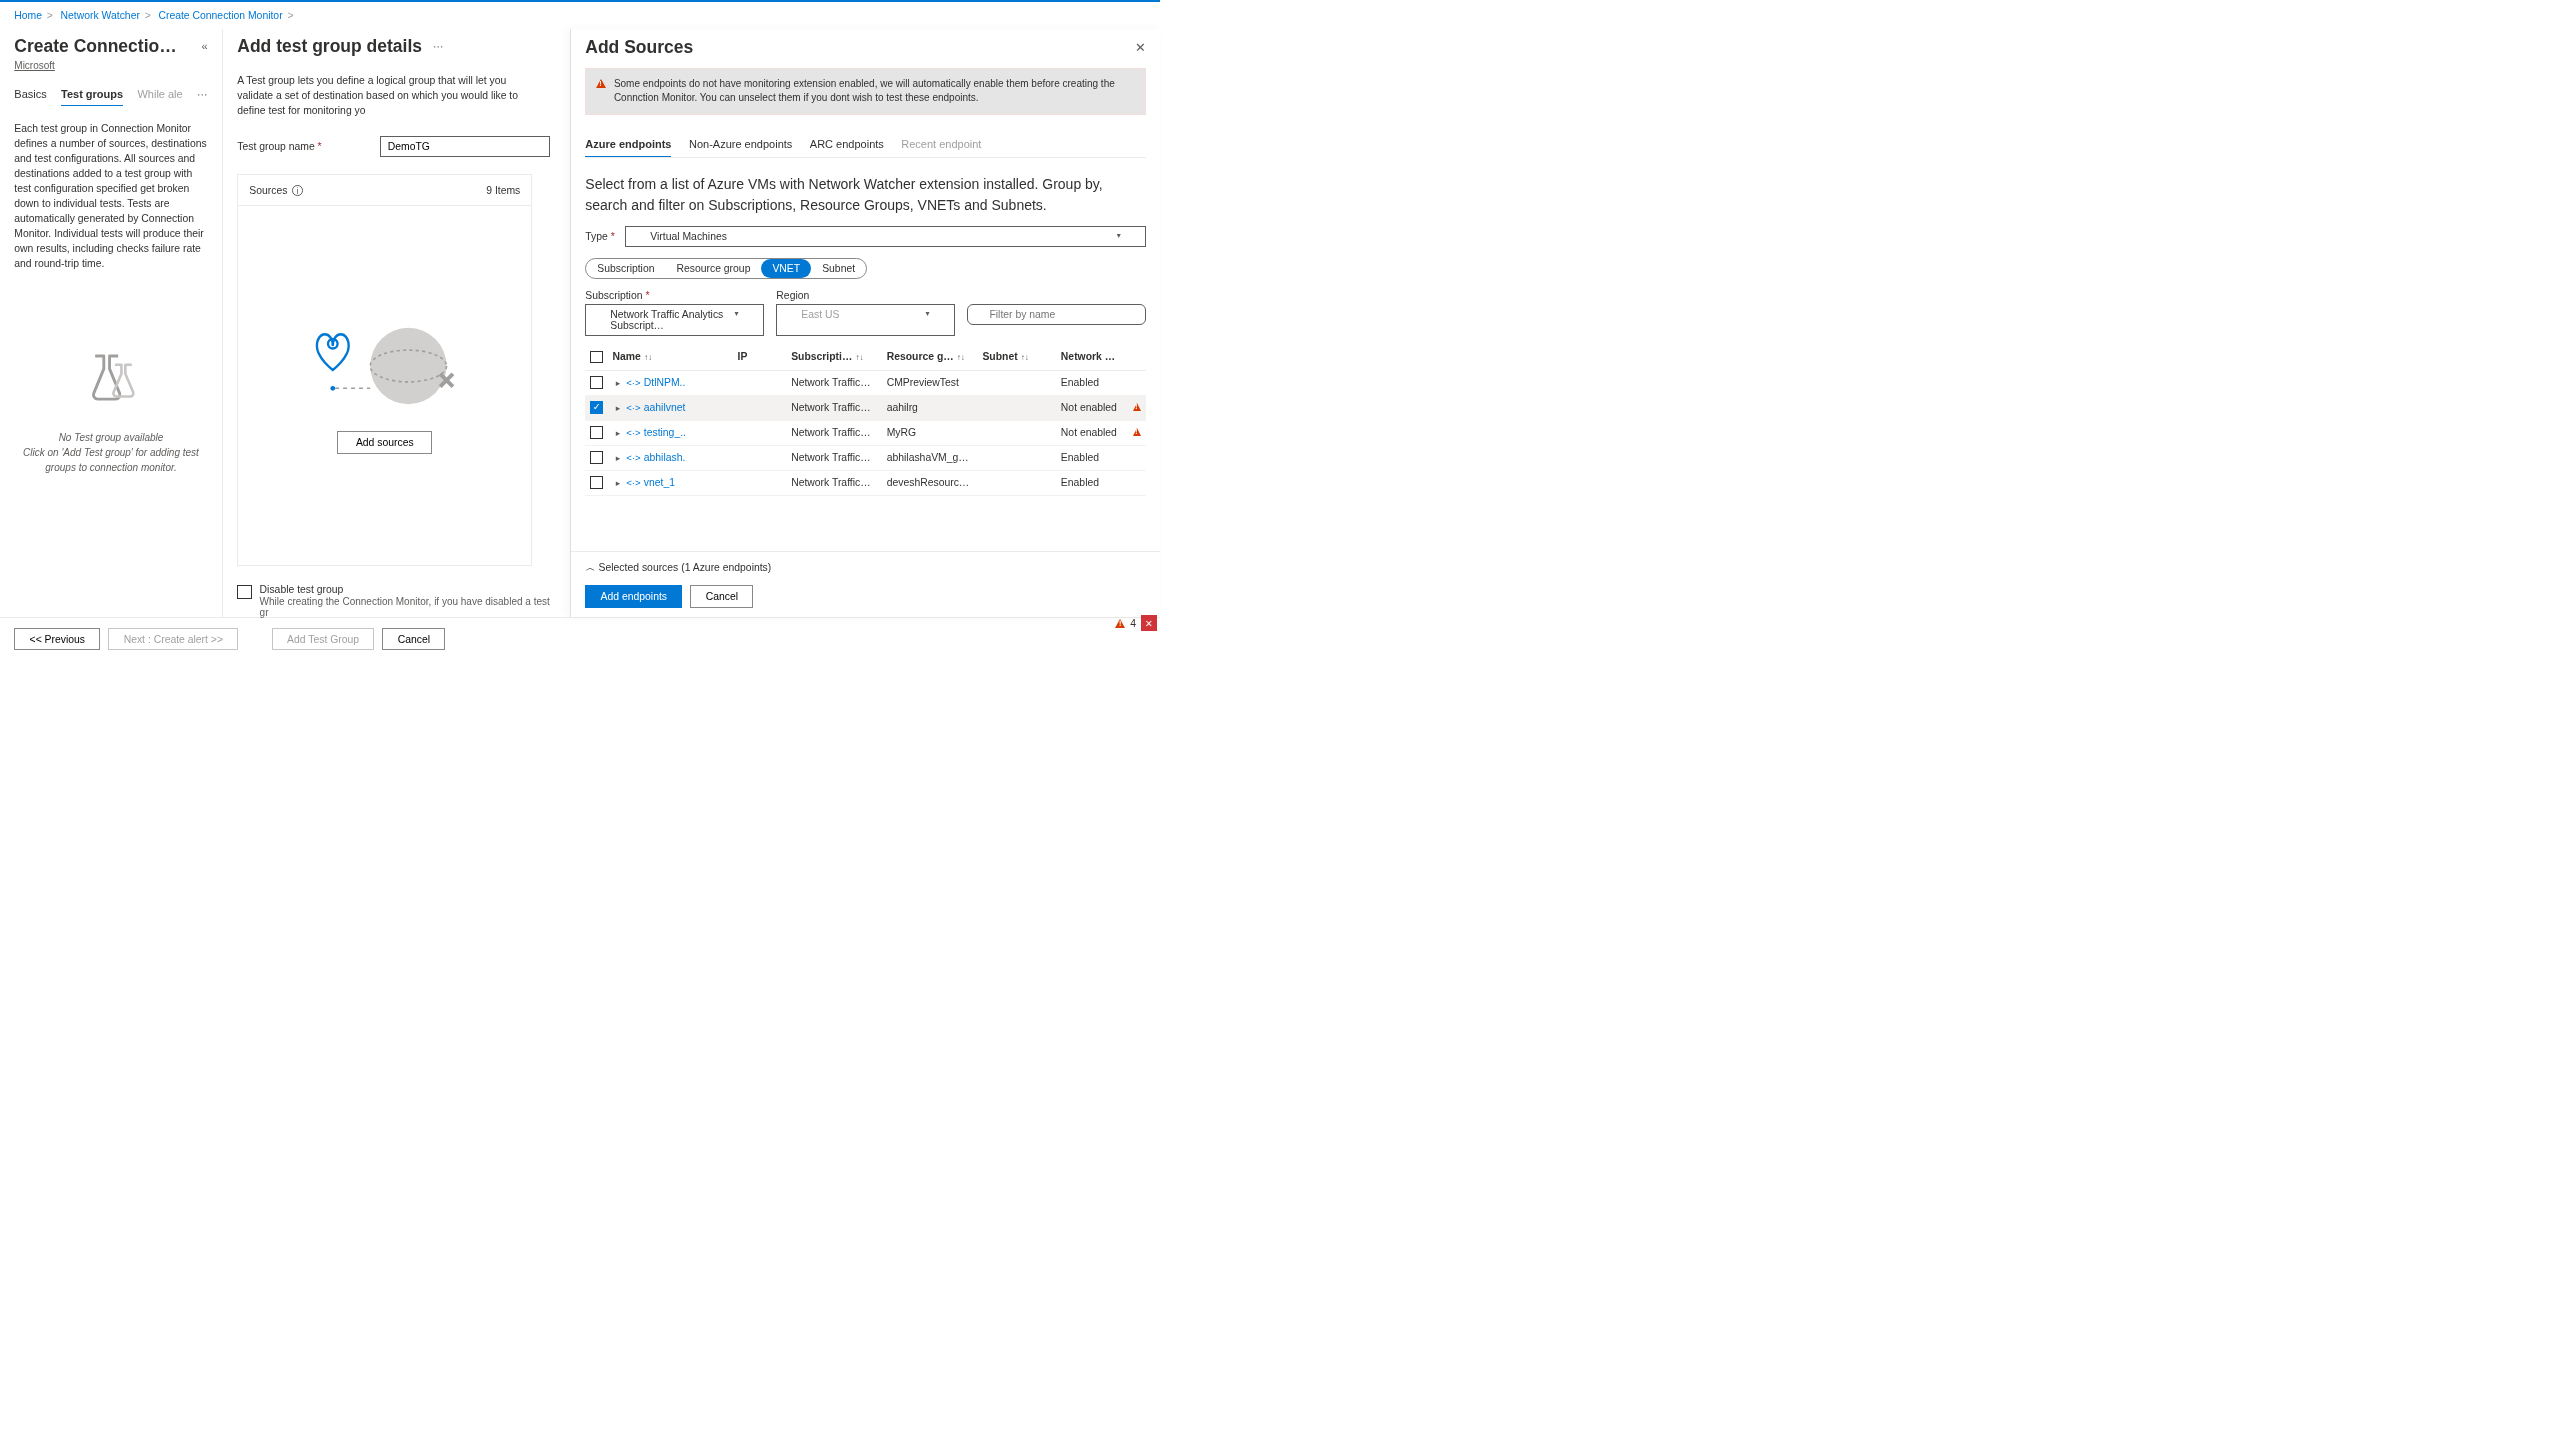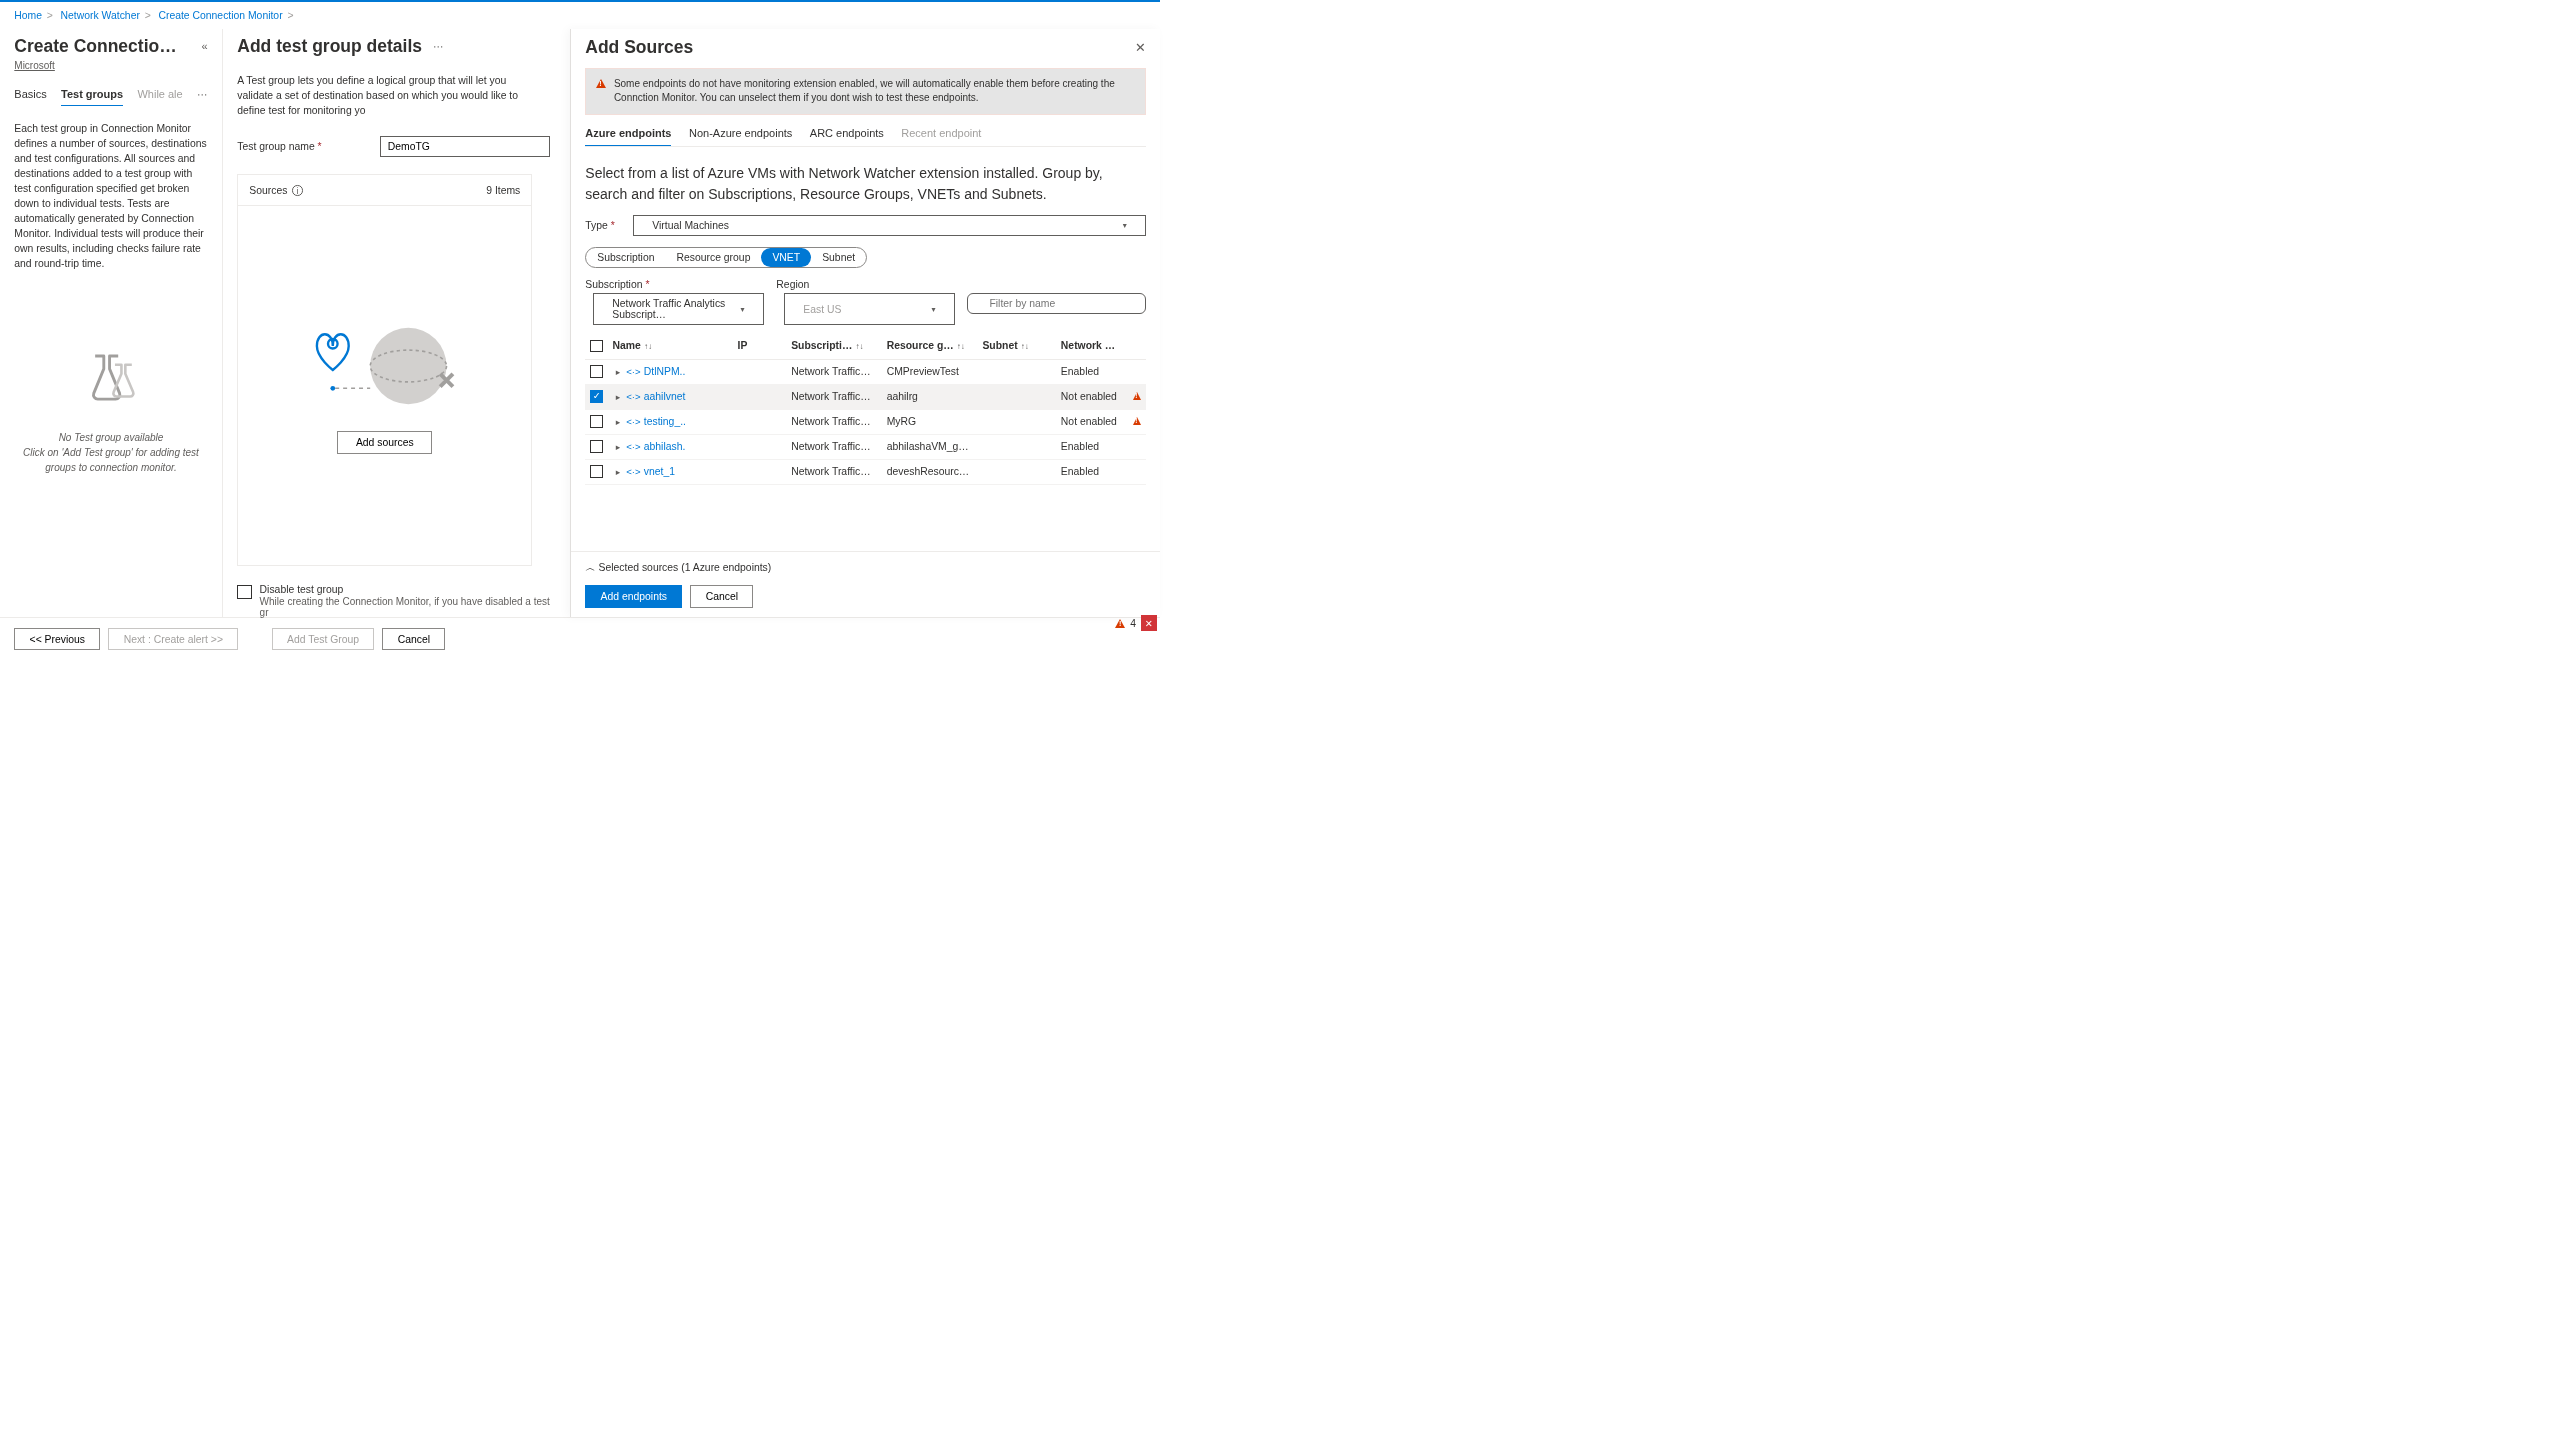--- a/index.html
+++ b/index.html
@@ -48,28 +48,28 @@
 
 
 .flyout { position:absolute; top:0; right:0; bottom:0; width: 590px; background:#fff; border-left:0.8px solid #e1dfdd; display:flex; flex-direction:column; box-shadow: -3.2px 0 9.6px rgba(0,0,0,0.04); }
 .fly-head { display:flex; justify-content:space-between; align-items:center; padding: 8px 14.3px 4.8px 14.3px; }
 .fly-title { font-size: 17.5px; font-weight:600; }
 .close-x { font-size:12.8px; color:#605e5c; cursor:pointer; }
 .fly-body { flex:1; padding: 0 14.3px; overflow:auto; }
 .msgbar { display:flex; gap:8px; background:#e5e5e5; border:0.8px solid #f3ded9; padding: 8px 9.6px; font-size:10px; margin-top:4.8px; line-height:1.45; }
 .warn-ic { width:0; height:0; border-left:5.6px solid transparent; border-right:5.6px solid transparent; border-bottom:9.6px solid #d83b01; position:relative; flex-shrink:0; margin-top:1.6px;}
 .warn-ic::after { content:"!"; position:absolute; left:-1.6px; top:0px; color:#fff; font-size:7.2px; font-weight:bold;}
-.fly-tabs { display:flex; gap:17.5px; margin-top:12px; border-bottom:0.8px solid #edebe9; }
+.fly-tabs { display:flex; gap:17.5px; margin-top:23px; border-bottom:0.8px solid #edebe9; }
 .fly-tab { font-size:11px; padding-bottom:6.4px; cursor:pointer; }
 .fly-tab.active { font-weight:600; border-bottom:1.6px solid #0078d4; color:#323130; }
 .fly-tab.disabled { color:#a19f9d; }
 .fly-subdesc { font-size:14px; margin-top:16px; line-height:1.45; }
 .type-row { display:flex; align-items:center; margin-top:11px; }
 .type-row .field-label { width:40px; }
-.dropdown { flex:1; border:0.8px solid #605e5c; padding:4px 18px; font-size:10.4px; display:flex; justify-content:space-between; align-items:center; cursor:pointer;margin-left:8px; }
+.dropdown { flex:1; border:0.8px solid #605e5c; padding:4px 24px; font-size:10.4px; display:flex; justify-content:space-between; align-items:flex-start; cursor:pointer; }
 .chev { font-size:8px; color:#605e5c; }
 .pill-group { display:inline-flex; border:0.8px solid #8a8886; border-radius: 11px; margin-top:11px; overflow:hidden; }
 .pill { padding:4px 11px; font-size:10.4px; cursor:pointer; }
 .pill.active { background:#0078d4; color:#fff; border-radius:11px; }
 .filter-row { display:flex; gap:12.8px; margin-top:11px; }
 .filter-col { display:flex; flex-direction:column; }
 .filter-col label { font-size:10.4px; margin-bottom:3.2px; }
 .search-input { border:0.8px solid #605e5c; padding:4px 6.4px 4px 21px; font-size:10.4px; position:relative; }
 .search-wrap { position:relative; }
 .search-wrap .mag { position:absolute; left:5.6px; top:4.8px; color:#0078d4; font-size:9.6px;}

